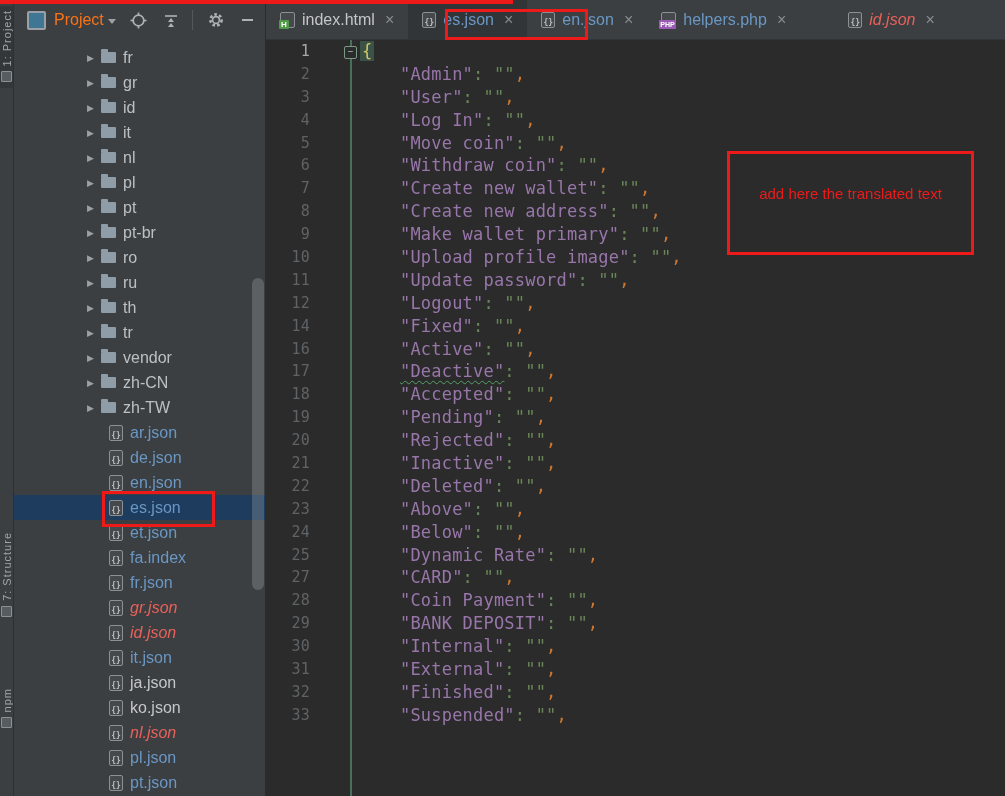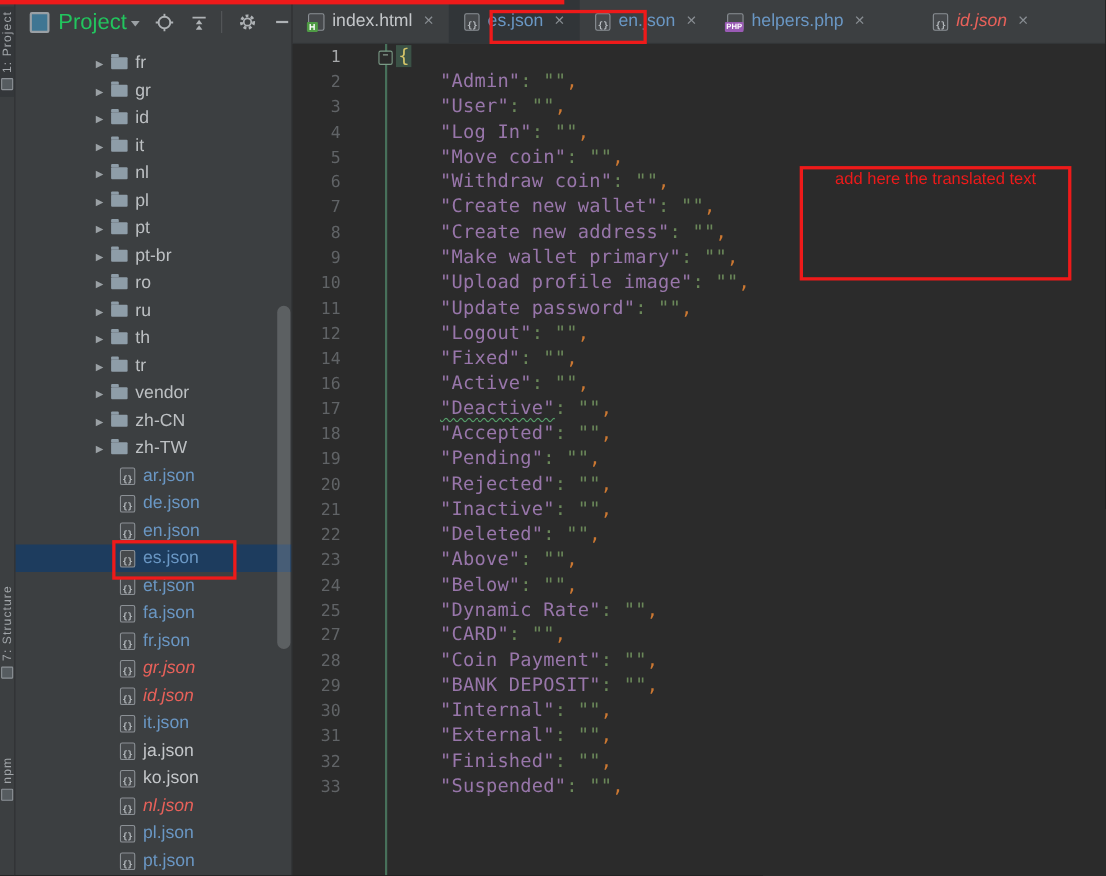--- a/index.html
+++ b/index.html
@@ -16,21 +16,21 @@
   .stripe-btn .stripe-ic{width:9px;height:9px;border:1px solid #8c9196;background:#565c60;border-radius:1px;}
   .sb-project{top:6px;padding:4px 0 6px;background:#34373a;}
   .sb-structure{top:532px;}
   .sb-npm{top:688px;}
 
   
   .project-panel{position:absolute;left:13px;top:0;width:252px;height:796px;
                  background:var(--panel-bg,#3c3f41);border-right:1px solid #2a2c2e;z-index:1;}
   .panel-toolbar{height:40px;display:flex;align-items:center;padding-left:14px;}
   .tw-icon{width:15px;height:15px;border:2px solid #9aa0a5;background:#3f7693;border-radius:2px;}
-  .panel-title{color:#22c55e;font-size:20px;margin-left:8px;}
+  .panel-title{color:#f97316;font-size:16px;margin-left:8px;}
   .caret-down{width:0;height:0;border-left:4px solid transparent;border-right:4px solid transparent;
               border-top:5px solid #9ba0a4;margin-left:4px;margin-top:3px;}
   .tb-ic{margin-left:14px;display:flex;align-items:center;justify-content:center;width:18px;height:18px;}
   .tb-sep{width:1px;height:20px;background:#55585a;margin-left:12px;}
   .tb-minus{width:11px;height:2px;background:#aeb2b5;}
 
   
   .tree{position:absolute;left:0;top:40px;right:0;bottom:0;padding-top:5px;overflow:hidden;}
   .tree-row{height:25px;display:flex;align-items:center;font-size:16px;color:#bdc0c3;position:relative;}
   .tree-row.selected{background:var(--selection-bg,#1d3c5e);}
@@ -85,21 +85,21 @@
 
   
   .red-top{position:absolute;left:0;top:0;width:513px;height:4px;background:var(--annotation-red,#ee1a1a);
            z-index:50;pointer-events:none;}
   .red-box{position:absolute;border:3px solid var(--annotation-red,#ee1a1a);z-index:50;pointer-events:none;box-sizing:border-box;}
   .red-box.tab-box{left:445px;top:9px;width:143px;height:31px;}
   .red-box.tree-box{left:102px;top:491px;width:113px;height:36px;}
   .note-box{position:absolute;left:727px;top:151px;width:247px;height:104px;
             border:3px solid var(--annotation-red,#ee1a1a);z-index:50;pointer-events:none;
             color:var(--annotation-red,#ee1a1a);font-size:15px;text-align:center;
-            box-sizing:border-box;}
+            padding-top:31px;box-sizing:border-box;}
 </style>
 </head>
 <body>
 
 <div id="app">
 
   <div class="stripe">
     <div class="stripe-btn sb-project">
       <span class="vlabel">1: Project</span>
       <span class="stripe-ic"></span>
@@ -237,21 +237,21 @@
         <div class="tree-row selected">
           <span class="json-ic file-ind">{}</span>
           <span class="lbl blue">es.json</span>
         </div>
         <div class="tree-row">
           <span class="json-ic file-ind">{}</span>
           <span class="lbl blue">et.json</span>
         </div>
         <div class="tree-row">
           <span class="json-ic file-ind">{}</span>
-          <span class="lbl blue">fa.json</span>
+          <span class="lbl blue">fa.index</span>
         </div>
         <div class="tree-row">
           <span class="json-ic file-ind">{}</span>
           <span class="lbl blue">fr.json</span>
         </div>
         <div class="tree-row">
           <span class="json-ic file-ind">{}</span>
           <span class="lbl red">gr.json</span>
         </div>
         <div class="tree-row">

